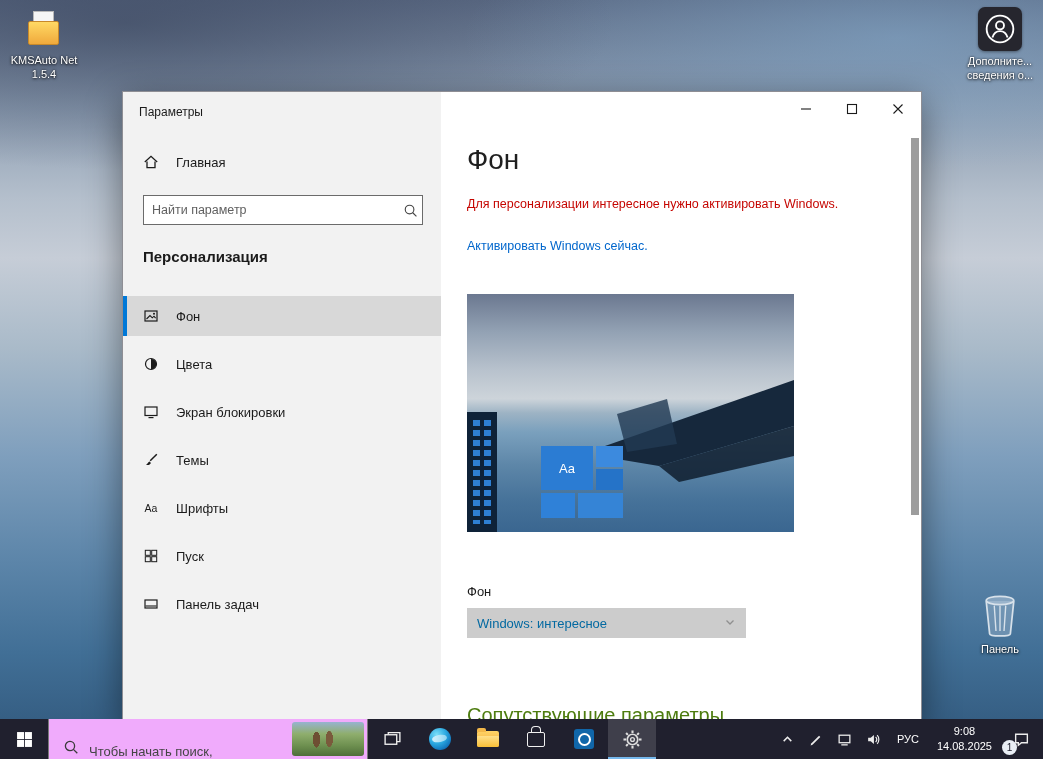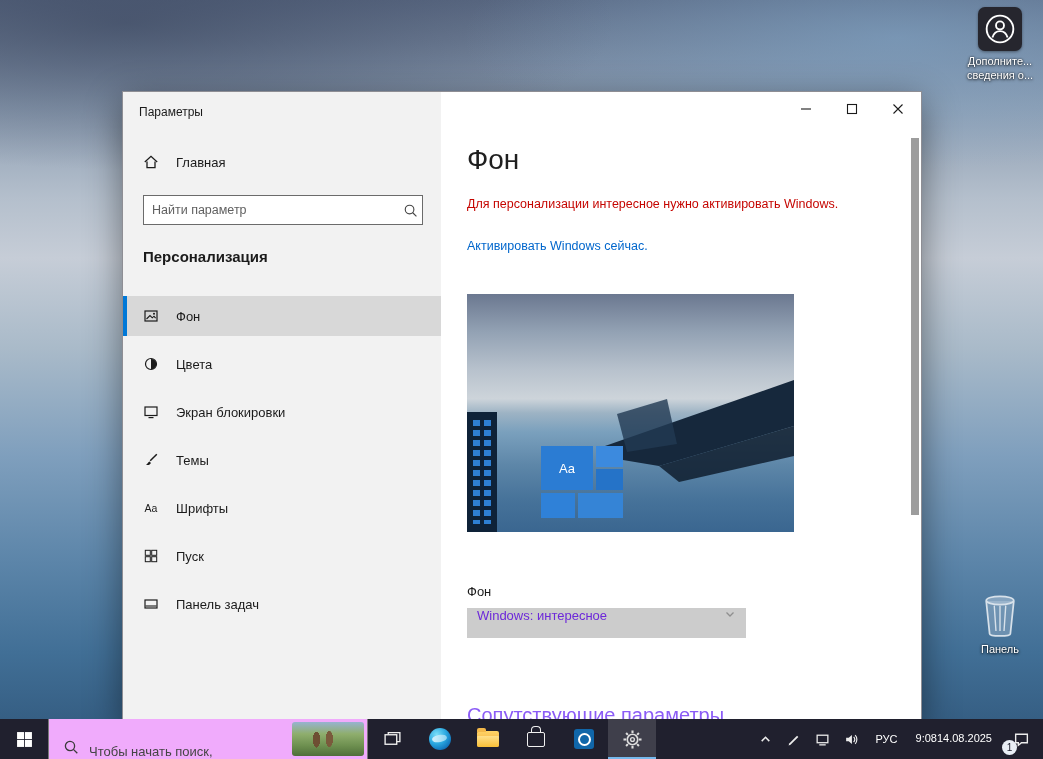--- a/index.html
+++ b/index.html
@@ -85,22 +85,22 @@
   .tile { position:absolute; background:#2b7cd3; }
   .tile-aa { left:0; top:24px; width:52px; height:44px; display:flex; align-items:center; justify-content:center;
     color:#fff; font-size:13px; }
   .tile-b { left:55px; top:24px; width:27px; height:21px; background:#3c8ade; }
   .tile-c { left:55px; top:47px; width:27px; height:21px; background:#2573c8; }
   .tile-d { left:0; top:71px; width:34px; height:25px; background:#2f81d8; }
   .tile-e { left:37px; top:71px; width:45px; height:25px; background:#3584d6; }
 
   .bg-label { position:absolute; left:26px; top:492px; font-size:13px; color:#1b1b1b; }
   .dropdown { position:absolute; left:26px; top:516px; width:279px; height:30px; background:#cccccc;
-    display:flex; justify-content:space-between; padding:0 10px; color:#6d28d9; font-size:13px; }
-  .related-heading { position:absolute; left:26px; top:612px; font-size:20px; font-weight:400; color:#8b5cf6; white-space:nowrap; }
+    display:flex; align-items:center; justify-content:space-between; padding:0 10px; color:#0369a1; font-size:13px; }
+  .related-heading { position:absolute; left:26px; top:612px; font-size:20px; font-weight:400; color:#4d7c0f; white-space:nowrap; }
   .scroll-thumb { position:absolute; right:2px; top:46px; width:8px; height:377px; background:#9d9d9d; }
 
   
   .taskbar { position:absolute; left:0; bottom:0; width:100%; height:40px; background:#20202e;
     display:flex; align-items:stretch; z-index:10; }
   .tb-btn { width:48px; flex:0 0 48px; display:flex; align-items:center; justify-content:center;
     background:transparent; border:none; padding:0; position:relative; }
   .tb-btn.app-active { background:rgba(255,255,255,.14); box-shadow:inset 0 -2px 0 #76b9ed; }
   .tb-search { width:320px; flex:0 0 320px; background:#f0abfc; border:1px solid #7a7a7a; border-bottom:none; border-top:none;
     display:flex; align-items:flex-end; gap:10px; padding-left:14px; position:relative; }
@@ -125,31 +125,41 @@
   .store-ic::before { content:''; position:absolute; top:-7px; left:3px; width:8px; height:6px;
     border:1.5px solid #f0f0f0; border-bottom:none; border-radius:4px 4px 0 0; }
   .outlook-ic { width:20px; height:20px; background:#1066a9; border-radius:3px; position:relative; }
   .outlook-ic::before { content:''; position:absolute; left:3.5px; top:3.5px; width:9px; height:9px;
     border:2px solid #fff; border-radius:50%; }
 
   .tray { margin-left:auto; display:flex; align-items:stretch; padding-right:2px; }
   .tray-btn { display:flex; align-items:center; justify-content:center; background:transparent; border:none;
     padding:0 7px; color:#e9e9e9; position:relative; }
   .lang { font-size:11px; color:#fff; display:flex; align-items:center; padding:16px 9px; }
-  .clock { display:flex; flex-direction:row; align-items:center; justify-content:center;
+  .clock { display:flex; flex-direction:column; align-items:center; justify-content:center;
     color:#fff; font-size:11px; line-height:1.4; padding:0 9px; }
   .notif { width:40px; }
   .badge { position:absolute; left:1px; bottom:4px; width:15px; height:15px; border-radius:50%;
     background:#e9eef5; color:#20202e; font-size:10px; display:flex; align-items:center; justify-content:center; }
 </style>
 </head>
 <body>
 
 <div id="desktop">
 
+  <div class="desktop-icon" style="left:6px; top:10px;">
+    <div class="icon-km">
+      <span class="page"></span>
+      <span class="cover"></span>
+    </div>
+    <div class="dlabel">
+      <div>KMSAuto Net</div>
+      <div>1.5.4</div>
+    </div>
+  </div>
 
   <div class="desktop-icon" style="left:962px; top:7px;">
     <div class="icon-user-box">
       <svg width="32" height="32" viewBox="0 0 24 24">
         <circle cx="12" cy="12" r="10" fill="none" stroke="#fff" stroke-width="1.4"></circle>
         <circle cx="12" cy="9.3" r="3" fill="none" stroke="#fff" stroke-width="1.4"></circle>
         <path d="M6.3 18.4 C7.3 15 9.5 13.6 12 13.6 C14.5 13.6 16.7 15 17.7 18.4" fill="none" stroke="#fff" stroke-width="1.4"></path>
       </svg>
     </div>
     <div class="dlabel">

